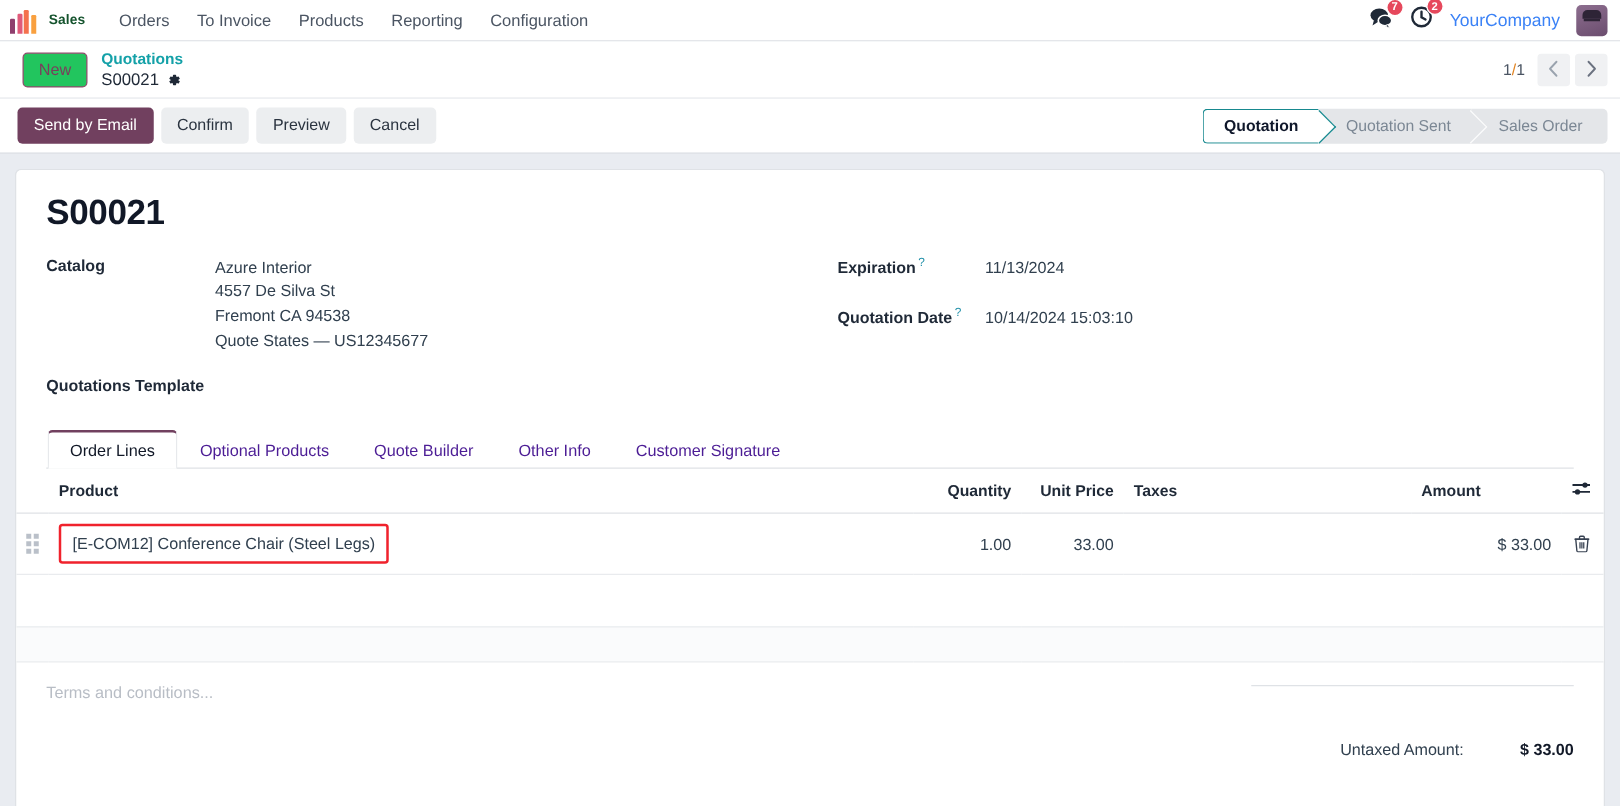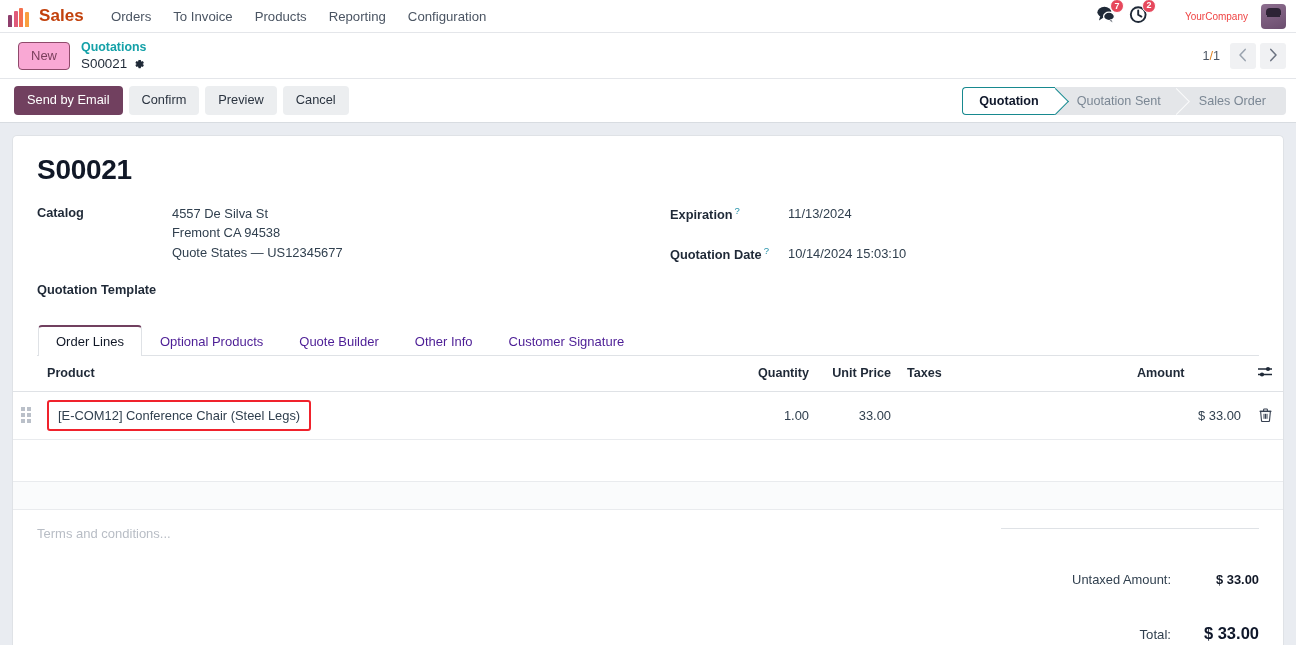--- a/index.html
+++ b/index.html
@@ -26,41 +26,41 @@
     display: flex; align-items: flex-end; gap: 1.5px;
     margin-right: 7px;
   }
   .brand-logo i { display: block; width: 4px; border-radius: 1px 1px 0 0; }
   .bar-a { height: 12px; background: #8f3f6d; }
   .bar-b { height: 16px; background: #e05a7a; }
   .bar-c { height: 19px; background: #f4714e; }
   .bar-d { height: 15px; background: #f9a03f; }
 
   .app-name {
-    font-size: 17px; font-weight: bold; color: #c2410c;
+    font-size: 11px; font-weight: bold; color: #14532d;
     margin-right: 16px; letter-spacing: .1px;
   }
   .menu-item {
     font-size: 13.2px; color: #4b5563; padding: 5px 11px;
     border-radius: 3px; cursor: pointer; white-space: nowrap;
   }
 
   .nav-right {
     margin-left: auto; display: flex; align-items: center; gap: 13px;
   }
   .nav-icon-wrap { position: relative; display: flex; align-items: center; cursor: pointer; }
   .badge {
     position: absolute; top: -6px; right: -8px;
     background: #e6485c; color: #fff;
     font-size: 9px; font-weight: bold; line-height: 1;
     min-width: 14px; height: 14px; border-radius: 7px;
     display: flex; align-items: center; justify-content: center;
     padding: 0 3px; border: 1.5px solid #fff;
   }
-  .company-name { font-size: 10px; color: #ef4444; cursor: pointer; margin-left: 24px; }
+  .company-name { font-size: 14px; color: #3b82f6; cursor: pointer; }
   .avatar {
     width: 25px; height: 25px; border-radius: 4px;
     background: linear-gradient(160deg,#8d6e8f 0%,#6b4d6e 100%);
     position: relative; overflow: hidden; cursor: pointer;
   }
   .avatar::before {
     content:""; position:absolute; left:5px; top:4px; width:15px; height:7px;
     background:#2e2436; border-radius:4px 4px 0 0;
   }
   .avatar::after {
@@ -71,21 +71,21 @@
   
   .control-panel {
     background: #ffffff;
     padding: 7px 10px 6px 18px;
     display: flex; align-items: center;
     border-bottom: 1px solid #e4e6ea;
     min-height: 44px;
   }
   .new-btn {
     border: 1px solid #8f4a6b; color: #7a3f5c;
-    background: #f9a8d4; border-radius: 4px;
+    background: #22c55e; border-radius: 4px;
     font-size: 13px; padding: 4px 12px; cursor: pointer;
     margin-right: 11px; line-height: 1.35;
   }
   .breadcrumb { display: flex; flex-direction: column; line-height: 1.25; }
   .bc-parent {
     font-size: 12.4px; font-weight: bold; color: #14a1a8; cursor: pointer;
   }
   .bc-current {
     font-size: 13.4px; color: #1f2937; display: flex; align-items: center; gap: 6px;
   }
@@ -358,27 +358,28 @@
   <div class="sheet">
     <div class="sheet-inner">
 
       <div class="record-title">S00021</div>
 
       <div class="field-columns">
         <div class="col-left">
           <div class="field-row">
             <div class="field-label">Catalog</div>
             <div class="field-value">
+              <div>Azure Interior</div>
               <div>4557 De Silva St</div>
               <div>Fremont CA 94538</div>
               <div>Quote States — US12345677</div>
             </div>
           </div>
           <div class="field-row" style="margin-top:18px;">
-            <div class="field-label">Quotation Template</div>
+            <div class="field-label">Quotations Template</div>
             <div class="field-value"></div>
           </div>
         </div>
 
         <div class="col-right">
           <div class="field-row" style="margin-bottom:21px;">
             <div class="field-label"><span>Expiration</span><span class="help-sup">?</span></div>
             <div class="field-value">11/13/2024</div>
           </div>
           <div class="field-row" style="margin-bottom:21px;">

